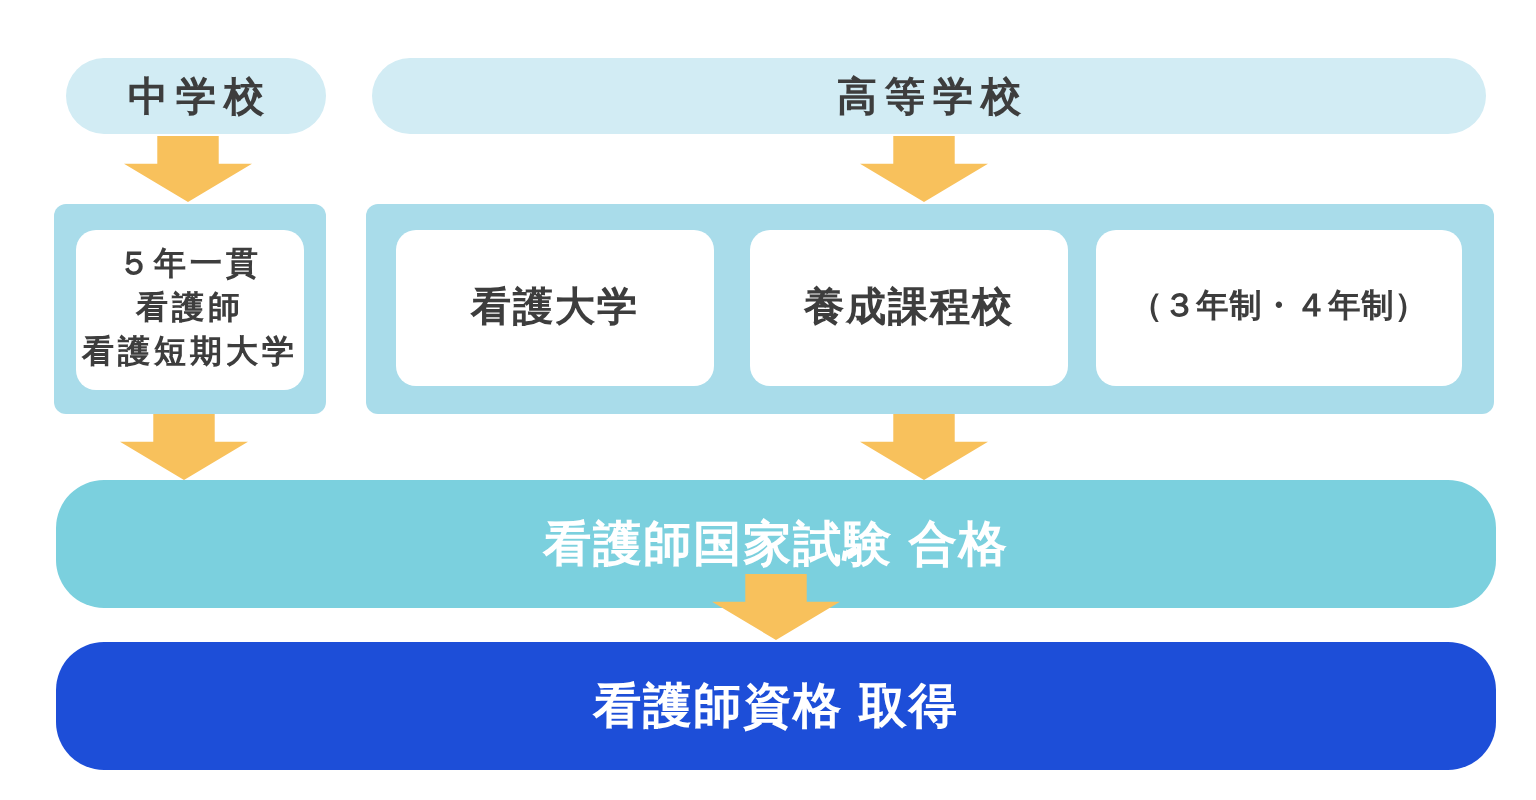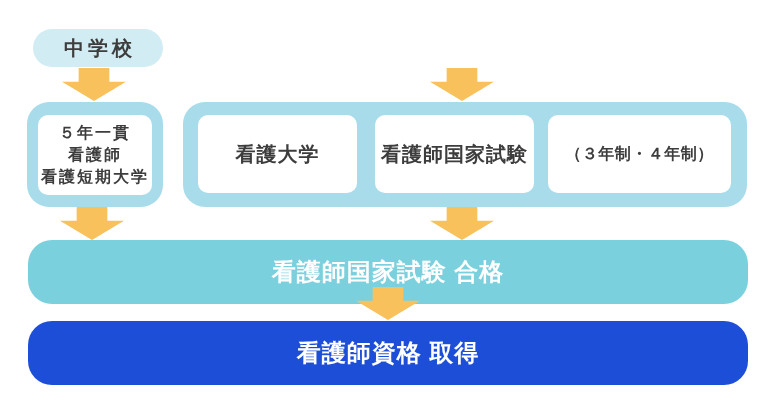--- a/index.html
+++ b/index.html
@@ -39,21 +39,21 @@
   #arrow-2 { left: 430px; top: 68px; }
   #arrow-3 { left: 60px;  top: 207px; }
   #arrow-4 { left: 430px; top: 207px; }
   #arrow-5 { left: 356px; top: 287px; }
 
   .container-box {
     position: absolute;
     top: 102px;
     height: 105px;
     background: #a9dcea;
-    border-radius: 22px;
+    border-radius: 6px;
   }
   #container-left  { left: 27px;  width: 136px; }
   #container-right { left: 183px; width: 564px; }
 
   .white-box {
     position: absolute;
     top: 13px;
     height: 78px;
     background: #ffffff;
     border-radius: 10px;
@@ -88,38 +88,39 @@
   #bar-exam   { top: 240px; background: #7bd0de; }
   #bar-result { top: 321px; background: #1d4ed8; }
 </style>
 </head>
 <body>
 
 <div class="canvas">
 
   <div class="pill" id="pill-junior-high">中学校</div>
 
+  <div class="pill" id="pill-high-school">高等学校</div>
 
   <div class="arrow" id="arrow-1"></div>
   <div class="arrow" id="arrow-2"></div>
 
   <div class="container-box" id="container-left">
     <div class="white-box" id="box-five-year">
       <div>５年一貫</div>
       <div>看護師</div>
       <div>看護短期大学</div>
     </div>
   </div>
 
   <div class="container-box" id="container-right">
     <div class="white-box" id="box-univ">
       <div>看護大学</div>
     </div>
     <div class="white-box" id="box-junior">
-      <div>看護師国家試験</div>
+      <div>養成課程校</div>
     </div>
     <div class="white-box" id="box-vocation">
       <div>（３年制・４年制）</div>
     </div>
   </div>
 
   <div class="arrow" id="arrow-3"></div>
   <div class="arrow" id="arrow-4"></div>
 
   <div class="bar" id="bar-exam">看護師国家試験 合格</div>

